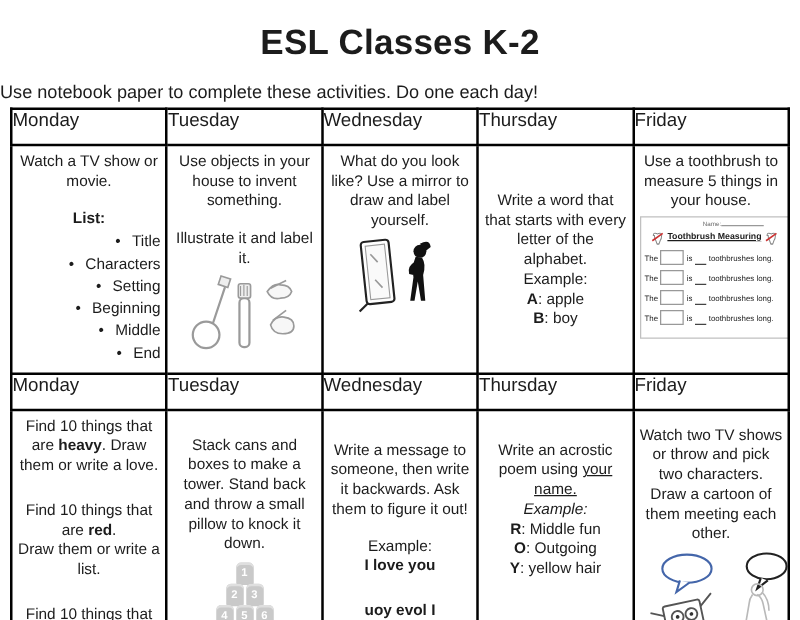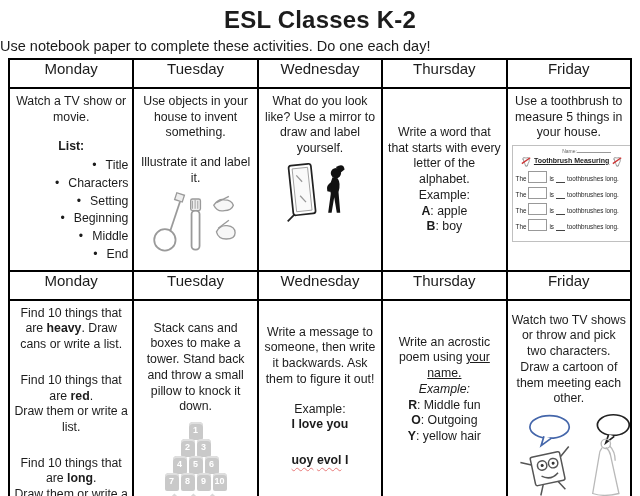--- a/index.html
+++ b/index.html
@@ -1,33 +1,33 @@
 <!DOCTYPE html>
 <html><head>
 <meta charset="utf-8">
 <style>
   html,body{margin:0;padding:0;background:#fff;}
   .page{
     width:640px;height:496px;background:#ffffff;position:relative;
     font-family:"Liberation Sans","DejaVu Sans",sans-serif;color:#1c1c1c;overflow:hidden;
   }
-  .title{margin:4px;padding-top:2px;text-align:center;font-size:24px;font-weight:bold;letter-spacing:.2px;}
+  .title{margin:16px;padding-top:2px;text-align:center;font-size:28px;font-weight:bold;letter-spacing:.2px;}
   .subtitle{text-align:left;font-size:14.5px;margin:1px 0 4px;}
   table.grid{border-collapse:collapse;table-layout:fixed;margin-left:8px;width:624px;}
   table.grid td{border:2px solid #000;vertical-align:top;padding:0;}
-  td.hd{height:27px;text-align:center;vertical-align:middle;font-size:15px;}
+  td.hd{height:27px;text-align:left;vertical-align:middle;font-size:15px;}
   tr.r1 td.cell{height:164px;}
   tr.r2 td.cell{height:212px;}
   .cin{padding:5px 4px;text-align:center;font-size:12.3px;line-height:1.28;}
   p{margin:0;}
   .b{font-weight:bold;}
   .i{font-style:italic;}
   .u{text-decoration:underline;}
   .sq{text-decoration-line:underline;text-decoration-style:wavy;text-decoration-color:#e87a7a;text-decoration-thickness:1px;text-underline-offset:3px;} .gap14{margin-top:14px;} .gap16{margin-top:20px;}
-  .pt20{padding-top:20px;} .pt24{padding-top:24px;} .pt30{} .pt36{padding-top:36px;} .pt46{padding-top:34px;} .pt12{padding-top:12px;}
+  .pt20{padding-top:20px;} .pt24{padding-top:24px;} .pt30{} .pt36{padding-top:36px;} .pt46{padding-top:24px;} .pt12{padding-top:12px;}
   ul.blist{list-style:none;margin:3px 0 0;padding:0;text-align:right;}
   ul.blist li{margin:2px 0;}
   .dot{margin-right:9px;}
   
   .ws{width:112px;margin:4px auto 0;border:1px solid #c0c0c0;background:#fff;padding:2px 3px 6px;text-align:left;}
   .ws-name{font-size:5px;color:#666;text-align:center;padding-left:30px;}
   .ws-nameline{display:inline-block;width:34px;border-bottom:1px solid #999;height:4px;}
   .ws-titlerow{display:flex;align-items:center;justify-content:center;gap:3px;margin:1px 0 3px;}
   .ws-title{font-size:7px;font-weight:bold;text-decoration:underline;white-space:nowrap;}
   .ws-row{font-size:6.3px;margin:4px 0;display:flex;align-items:flex-end;gap:2px;white-space:nowrap;}
@@ -182,21 +182,21 @@
       <td class="hd">Tuesday</td>
       <td class="hd">Wednesday</td>
       <td class="hd">Thursday</td>
       <td class="hd">Friday</td>
     </tr>
 
     <tr class="r2">
 
       <td class="cell">
         <div class="cin">
-          <p><span>Find 10 things that are </span><span class="b">heavy</span><span>.  Draw cans or write a list.</span></p>
+          <p><span>Find 10 things that are </span><span class="b">heavy</span><span>.  Draw them or write a love.</span></p>
           <p class="gap16"><span>Find 10 things that are </span><span class="b">red</span><span>.</span></p>
           <p>Draw them or write a list.</p>
           <p class="gap16"><span>Find 10 things that are </span><span class="b">long</span><span>.</span></p>
           <p>Draw them or write a list.</p>
         </div>
       </td>
 
       <td class="cell">
         <div class="cin pt20">
           <p>Stack cans and boxes to make a tower.  Stand back and throw a small pillow to knock it down.</p>

